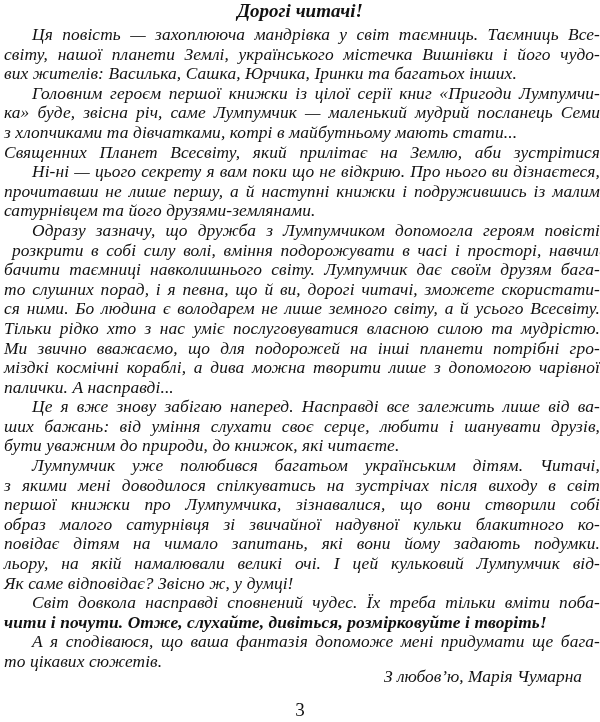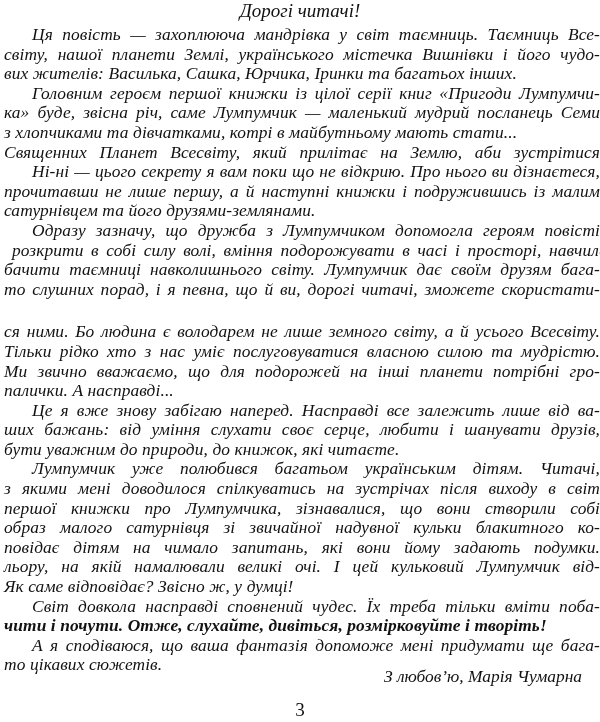--- a/index.html
+++ b/index.html
@@ -1,18 +1,18 @@
 <!DOCTYPE html>
 <html><head>
 <meta charset="utf-8">
 <style>
   html, body { margin: 0; padding: 0; background: #ffffff; }
   body { width: 600px; height: 722px; overflow: hidden; position: relative; color: #111; }
   .page { position: absolute; left: 2px; top: 0; width: 596px; font-family: "DejaVu Serif", "Liberation Serif", serif; }
-  .title { position: absolute; left: 0; top: 1px; width: 596px; text-align: center; font-weight: normal; font-style: italic; font-size: 16.5px; line-height: 20px; font-family: "Liberation Serif", serif; font-size: 19px; }
+  .title { position: absolute; left: 0; top: 1px; width: 596px; text-align: center; font-weight: bold; font-style: italic; font-size: 16.5px; line-height: 20px; font-family: "Liberation Serif", serif; font-size: 19px; }
   .body { position: absolute; left: 2px; top: 25px; width: 596px; }
   .line { display: block; height: 19.6px; line-height: 19.6px; font-style: italic; font-family: "Liberation Serif", serif; font-size: 17.4px; white-space: nowrap; text-align: justify; text-align-last: justify; letter-spacing: 0.1px; overflow: visible; }
   .line.first { padding-left: 28px; }
   .line.last { text-align-last: left; }
   .signature { position: absolute; right: 18px; top: 666px; font-style: italic; font-family: "Liberation Serif", serif; font-size: 17.4px; line-height: 20px; }
   .pagenum { position: absolute; left: 0; width: 600px; top: 699px; text-align: center; font-family: "Liberation Serif", serif; font-size: 19px; line-height: 22px; }
 </style>
 </head>
 <body>
 
@@ -33,23 +33,24 @@
       <div>
         <span class="line first" style="display: block; width: auto; word-spacing: 0.643029px;">Ні-ні — цього секрету я вам поки що не відкрию. Про нього ви дізнаєтеся,</span>
         <span class="line" style="display: block; width: auto; word-spacing: 2.43608px;">прочитавши не лише першу, а й наступні книжки і подружившись із малим</span>
         <span class="line last" style="display: block; width: auto;">сатурнівцем та його друзями-землянами.</span>
       </div>
       <div>
         <span class="line first" style="display: block; width: auto; word-spacing: 5.55469px;">Одразу зазначу, що дружба з Лумпумчиком допомогла героям повісті</span>
         <span class="line" style="display: block; width: auto; word-spacing: 3.13778px; margin-left: 8px;">розкрити в собі силу волі, вміння подорожувати в часі і просторі, навчила</span>
         <span class="line" style="display: block; width: auto; word-spacing: 4.67383px;">бачити таємниці навколишнього світу. Лумпумчик дає своїм друзям бага-</span>
         <span class="line" style="display: block; width: auto; word-spacing: 2.28906px;">то слушних порад, і я певна, що й ви, дорогі читачі, зможете скористати-</span>
-        <span class="line" style="display: block; width: auto; word-spacing: 2.20072px; margin-top: 23px;">ся ними. Бо людина є володарем не лише земного світу, а й усього Всесвіту.</span>
+        <span class="line" style="display: block; width: auto; word-spacing: 2.20072px;">ся ними. Бо людина є володарем не лише земного світу, а й усього Всесвіту.</span>
         <span class="line" style="display: block; width: auto; word-spacing: 3.85312px;">Тільки рідко хто з нас уміє послуговуватися власною силою та мудрістю.</span>
         <span class="line" style="display: block; width: auto; word-spacing: 5.6625px;">Ми звично вважаємо, що для подорожей на інші планети потрібні гро-</span>
+        <span class="line" style="display: block; width: auto; word-spacing: 3.26875px;">міздкі космічні кораблі, а дива можна творити лише з допомогою чарівної</span>
         <span class="line last" style="display: block; width: auto;">палички. А насправді...</span>
       </div>
       <div>
         <span class="line first" style="display: block; width: auto; word-spacing: 3.64347px;">Це я вже знову забігаю наперед. Насправді все залежить лише від ва-</span>
         <span class="line" style="display: block; width: auto; word-spacing: 5.86562px;">ших бажань: від уміння слухати своє серце, любити і шанувати друзів,</span>
         <span class="line last" style="display: block; width: auto;">бути уважним до природи, до книжок, які читаєте.</span>
       </div>
       <div>
         <span class="line first" style="display: block; width: auto; word-spacing: 12.2396px;">Лумпумчик уже полюбився багатьом українським дітям. Читачі,</span>
         <span class="line" style="display: block; width: auto; word-spacing: 6.54688px;">з якими мені доводилося спілкуватись на зустрічах після виходу в світ</span>

